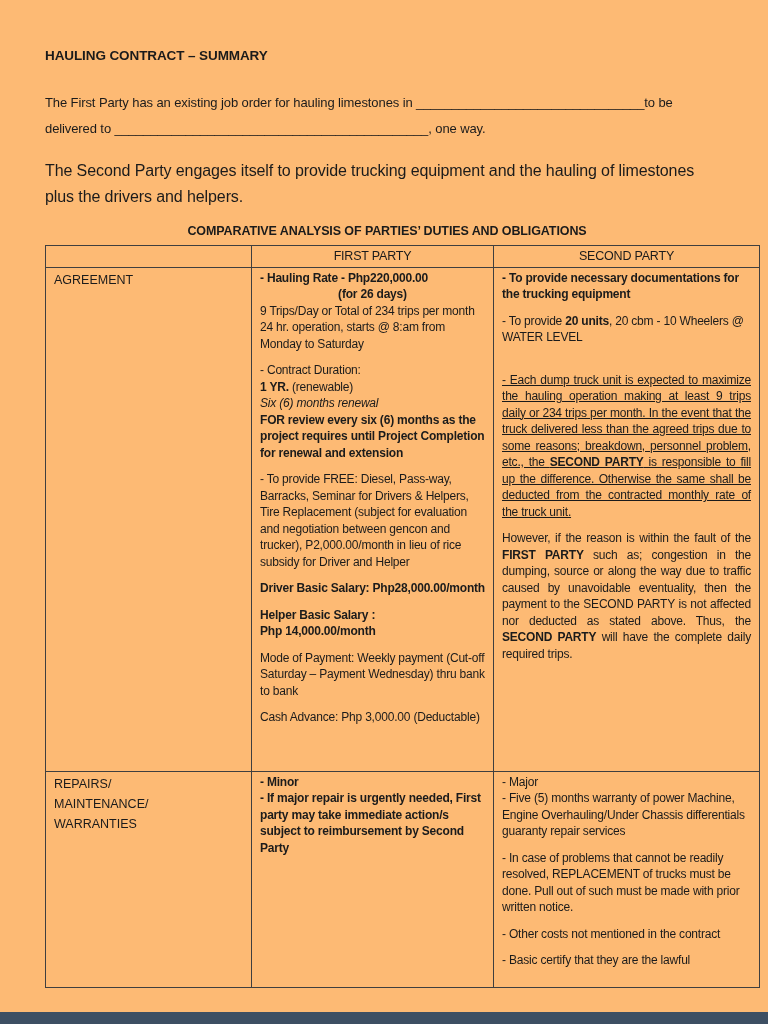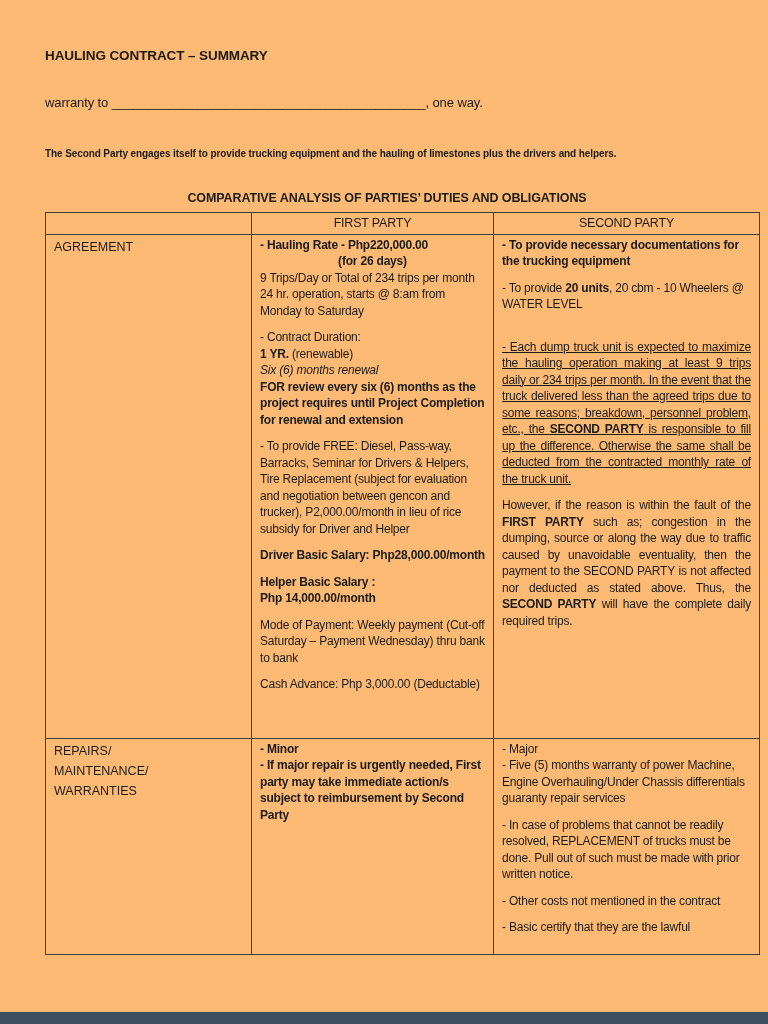--- a/index.html
+++ b/index.html
@@ -2,22 +2,22 @@
 <html><head>
 <meta charset="utf-8">
 <style>
   html,body{margin:0;padding:0;background:#ffffff;}
   .page{position:relative;width:768px;height:1024px;background:#fdba74;overflow:hidden;
         font-family:"Liberation Sans",sans-serif;color:#1b1b1b;}
   .content{position:absolute;left:45px;top:48px;width:684px;}
   .doc-title{font-size:13.5px;font-weight:bold;letter-spacing:-0.1px;}
   .intro{margin-top:27px;font-size:13px;line-height:26px;letter-spacing:-0.1px;}
   .intro .line{white-space:nowrap;overflow:hidden;}
-  .p2{margin-top:25px;font-size:10px;line-height:26px;letter-spacing:-0.1px;max-width:672px;font-weight:bold;}
-  .tbl-title{margin-top:24px;text-align:center;font-weight:bold;font-size:12.5px;letter-spacing:-0.1px;}
+  .p2{margin-top:16px;font-size:16px;line-height:26px;letter-spacing:-0.1px;max-width:672px;}
+  .tbl-title{margin-top:14px;text-align:center;font-weight:bold;font-size:12.5px;letter-spacing:-0.1px;}
   table.doc{border-collapse:collapse;table-layout:fixed;width:687px;margin-top:7px;
             font-size:12px;line-height:16.5px;letter-spacing:-0.2px;}
   table.doc th,table.doc td{border:1px solid #3f3f3f;vertical-align:top;padding:2px 8px 4px 8px;}
   table.doc th{font-weight:normal;text-align:center;font-size:12.5px;height:15px;padding:2px 4px;}
   .c1{width:197px;} .c2{width:233px;} .c3{width:257px;}
   tr.r0 td{height:497px;} tr.r1 td{height:209px;}
   td.label{font-size:12.5px;line-height:20px;letter-spacing:0;margin-top:36px;}
   .para{margin:0;}
   .para.g1{margin-top:10px;} .para.g2{margin-top:26px;text-decoration:underline;}
   .para.ac{text-align:center;} .para.aj{text-align:justify;}
@@ -26,21 +26,22 @@
 </style>
 </head>
 <body>
 
 <div class="page">
   <div class="content">
 
     <div class="doc-title">HAULING CONTRACT – SUMMARY</div>
 
     <div class="intro">
-      <div class="line"><span>warranty to </span><span>____________________________________________</span><span>, one way.</span></div>
+      <div class="line"><span>The First Party has an existing job order for hauling limestones in </span><span>________________________________</span><span>to be</span></div>
+      <div class="line"><span>delivered to </span><span>____________________________________________</span><span>, one way.</span></div>
     </div>
 
     <div class="p2">The Second Party engages itself to provide trucking equipment and the hauling of limestones plus the drivers and helpers.</div>
 
     <div class="tbl-title">COMPARATIVE ANALYSIS OF PARTIES’ DUTIES AND OBLIGATIONS</div>
 
     <table class="doc">
       <tbody>
           <tr>
         <th class="c1"></th>

